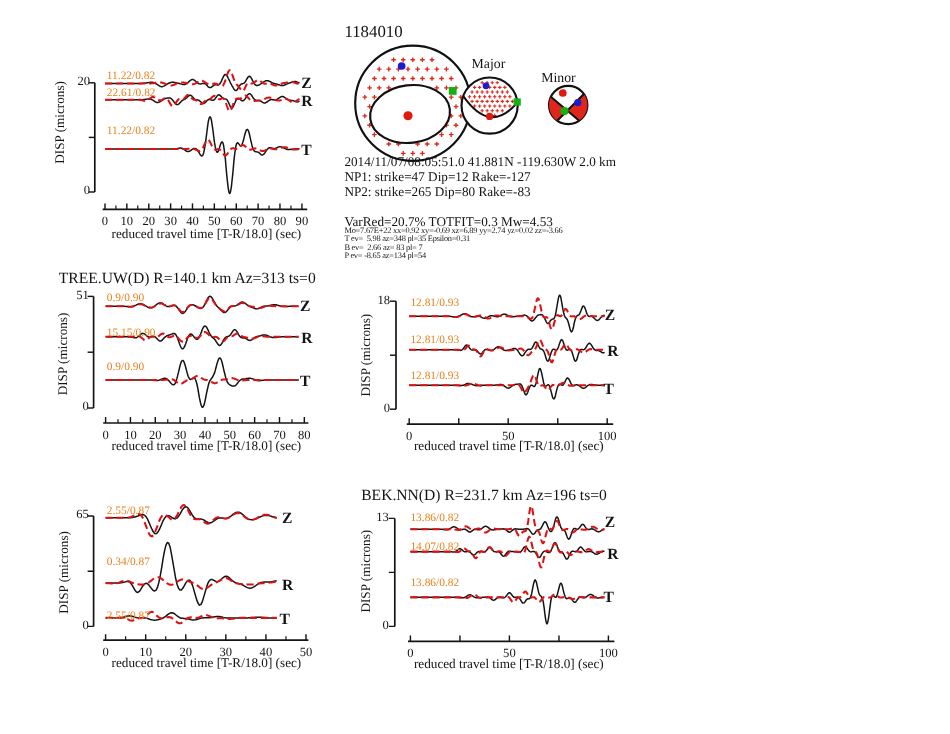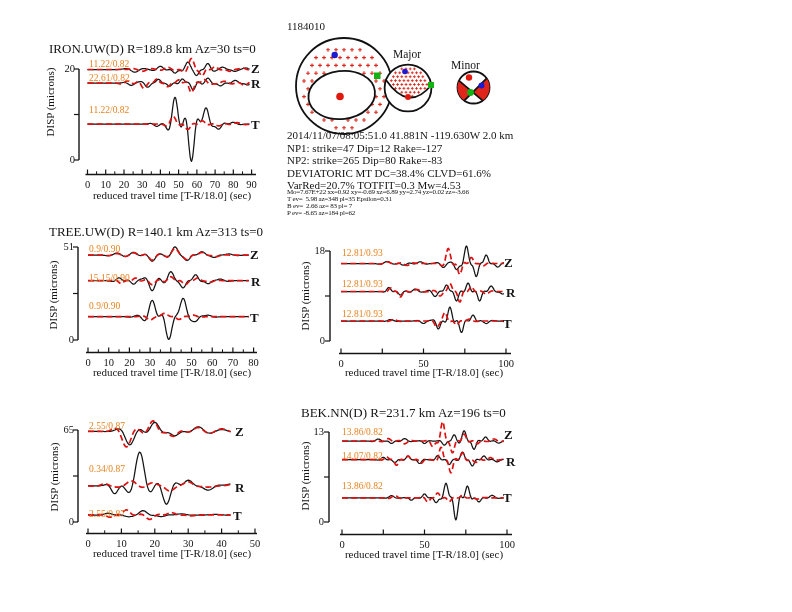--- a/index.html
+++ b/index.html
@@ -2,21 +2,21 @@
 <html><head>
 <meta charset="utf-8">
 <style>
   html,body{margin:0;padding:0;background:#fff;}
   #canvas{position:relative;width:792px;height:612px;background:#ffffff;overflow:hidden;
           font-family:"Liberation Serif","DejaVu Serif",serif;color:#141414;}
   #fig{position:absolute;left:0;top:0;}
   .abs{position:absolute;white-space:pre;}
   .t13{font-size:13px;}
   .t12{font-size:11.5px;}
-  .id10{font-size:11px;}
+  .id10{font-size:14px;}
   .ann{font-size:9.5px;color:#e8821e;text-align:right;}
   .comp{font-size:13px;font-weight:bold;}
   .xlab{font-size:11px;width:190px;text-align:center;}
   .ylab{font-size:11px;transform:translate(-50%,-50%) rotate(-90deg);transform-origin:center;}
   .ytick{font-size:10.5px;width:22px;text-align:right;}
   .ev11{font-size:11px;}
   .ev7{font-size:7px;letter-spacing:-0.2px;}
 </style>
 </head>
 <body>
@@ -296,21 +296,20 @@
         <circle cx="473.5" cy="87.5" r="16" fill="#fff" stroke="#111" stroke-width="1.8"></circle>
         <path d="M464.3 100.6 A16 16 0 0 1 459.0 80.7 L472.7 92.2 Z" fill="#e0251a" stroke="none"></path>
         <path d="M486.6 78.3 A16 16 0 0 1 482.7 100.6 L472.7 92.2 Z" fill="#e0251a" stroke="none"></path>
         <path d="M459 80.7 L482.7 100.6 M486.6 78.3 L464.3 100.6" stroke="#111" stroke-width="1.7" fill="none"></path>
         <circle cx="469" cy="77.5" r="3.2" fill="#e0190f"></circle>
         <circle cx="470.5" cy="92.5" r="3.4" fill="#12b212"></circle>
         <circle cx="481.5" cy="85.5" r="3" fill="#1b1bcf"></circle>
       </g>
     </svg>
 
-  <div class="abs t13" style="left:49px;top:41px">IRON.UW(D) R=189.8 km Az=30 ts=0</div>
   <div class="abs t13" style="left:49px;top:224px">TREE.UW(D) R=140.1 km Az=313 ts=0</div>
   <div class="abs t13" style="left:301px;top:405px">BEK.NN(D) R=231.7 km Az=196 ts=0</div>
 
   <div class="abs ann" style="left:89px;top:59px">11.22/0.82</div>
   <div class="abs ann" style="left:89px;top:73px">22.61/0.82</div>
   <div class="abs ann" style="left:89px;top:105px">11.22/0.82</div>
   <div class="abs ann" style="left:89px;top:244px">0.9/0.90</div>
   <div class="abs ann" style="left:89px;top:273px">15.15/0.90</div>
   <div class="abs ann" style="left:89px;top:301px">0.9/0.90</div>
   <div class="abs ann" style="left:89px;top:421px">2.55/0.87</div>
@@ -361,19 +360,18 @@
   <div class="abs ytick" style="left:303px;top:335px">0</div>
   <div class="abs ytick" style="left:302px;top:426px">13</div>
   <div class="abs ytick" style="left:302px;top:516px">0</div>
 
   <div class="abs id10" style="left:287px;top:20px">1184010</div>
   <div class="abs t12" style="left:393px;top:48px">Major</div>
   <div class="abs t12" style="left:451px;top:59px">Minor</div>
   <div class="abs ev11" style="left:287px;top:129px">2014/11/07/08:05:51.0 41.881N -119.630W 2.0 km</div>
   <div class="abs ev11" style="left:287px;top:141.5px">NP1: strike=47 Dip=12 Rake=-127</div>
   <div class="abs ev11" style="left:287px;top:154px">NP2: strike=265 Dip=80 Rake=-83</div>
-  <div class="abs ev11" style="left:287px;top:166.5px">DEVIATORIC MT DC=38.4% CLVD=61.6%</div>
   <div class="abs ev11" style="left:287px;top:179px">VarRed=20.7% TOTFIT=0.3 Mw=4.53</div>
   <div class="abs ev7" style="left:287px;top:188px">Mo=7.67E+22 xx=0.92 xy=-0.69 xz=6.89 yy=2.74 yz=0.02 zz=-3.66</div>
   <div class="abs ev7" style="left:287px;top:195px">T ev=  5.98 az=348 pl=35 Epsilon=0.31</div>
   <div class="abs ev7" style="left:287px;top:202px">B ev=  2.66 az= 83 pl= 7</div>
-  <div class="abs ev7" style="left:287px;top:209px">P ev= -8.65 az=184 pl=62</div>
+  <div class="abs ev7" style="left:287px;top:209px">P ev= -8.65 az=134 pl=54</div>
 </div>
 
 </body></html>

